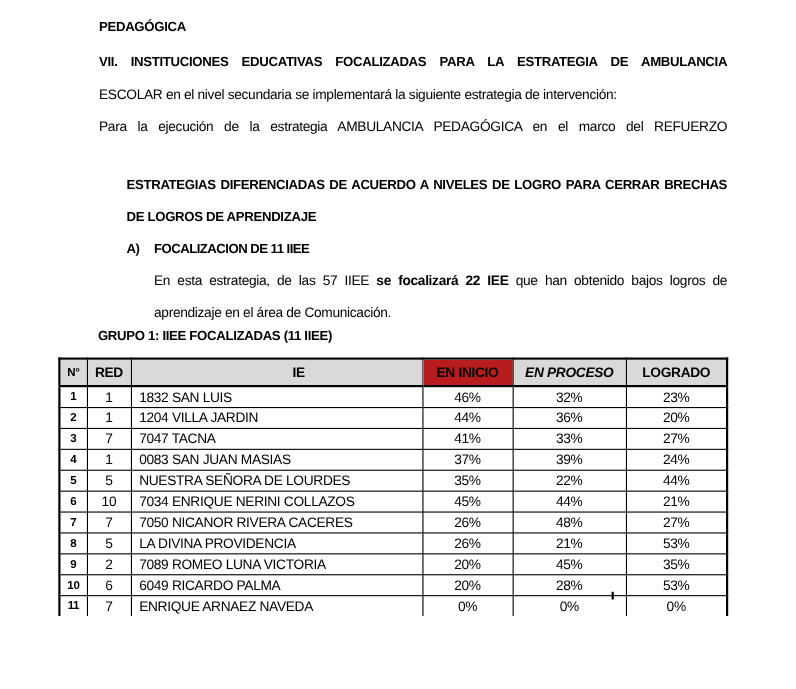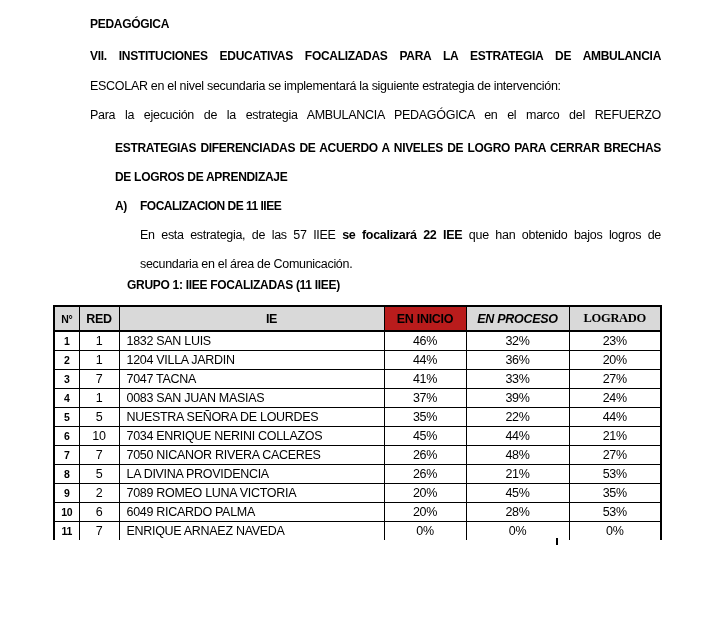--- a/index.html
+++ b/index.html
@@ -35,42 +35,42 @@
     margin-left: 37px;
     width: 571px;
     line-height: 32px;
   }
   .intro {
     margin-left: 37px;
     width: 571px;
     line-height: 29px;
   }
   .strategies {
-    margin-top: 4px;
+    margin-top: 24px;
     margin-left: 62px;
     width: 546px;
     line-height: 29px;
   }
   .item-a {
     margin-left: 62px;
     width: 546px;
     line-height: 29px;
   }
   .item-a .marker {
     display: inline-block;
     width: 25px;
   }
   .item-body {
     margin-left: 87px;
     width: 521px;
     line-height: 29px;
   }
   .group-title {
     margin-top: -5px;
-    margin-left: 74px;
+    margin-left: 36px;
     width: 546px;
     line-height: 22px;
   }
   table.iiee-table {
     margin-top: 9px;
     border-collapse: collapse;
     table-layout: fixed;
     width: 607px;
     border: 2px solid #000000;
     border-bottom: none;
@@ -93,21 +93,21 @@
     height: 18px;
     font-size: 12.5px;
     text-align: center;
     letter-spacing: -0.3px;
   }
   .iiee-table .col-n   { width: 25px; }
   .iiee-table .col-red { width: 40px; }
   .iiee-table .col-ie  { width: 265px; padding-left: 40px; }
   .iiee-table .col-ini { width: 82px; }
   .iiee-table .col-pro { width: 103px; font-style: italic; }
-  .iiee-table .col-log { width: 92px; font-family: Liberation Serif, serif; }
+  .iiee-table .col-log { width: 92px; }
   .iiee-table thead th.col-n { font-size: 10.5px; }
   .iiee-table tbody td.cell-n { font-size: 10.5px; font-weight: bold; }
   .iiee-table tbody td.cell-ie { text-align: left; padding-left: 7px; }
   .iiee-table tbody tr:last-child td { border-bottom: none; }
   .cut-mark {
     position: absolute;
     left: 556px;
     top: 538px;
     width: 2px;
     height: 7px;
@@ -133,21 +133,21 @@
     <div class="line jline">ESTRATEGIAS DIFERENCIADAS DE ACUERDO A NIVELES DE LOGRO PARA CERRAR BRECHAS</div>
     <div class="line">DE LOGROS DE APRENDIZAJE</div>
   </div>
 
   <div class="item-a caps-bold">
     <span class="marker">A)</span><span>FOCALIZACION DE 11 IIEE</span>
   </div>
 
   <div class="item-body body-text">
     <div class="line jline"><span>En esta estrategia, de las 57 IIEE </span><strong>se focalizará 22 IEE</strong><span> que han obtenido bajos logros de</span></div>
-    <div class="line">secundaria en el área de Comunicación.</div>
+    <div class="line">aprendizaje en el área de Comunicación.</div>
   </div>
 
   <div class="group-title caps-bold">
     <div class="line">GRUPO 1: IIEE FOCALIZADAS (11 IIEE)</div>
   </div>
 
   <table class="iiee-table">
     <colgroup>
       <col class="col-n">
         <col class="col-red">

